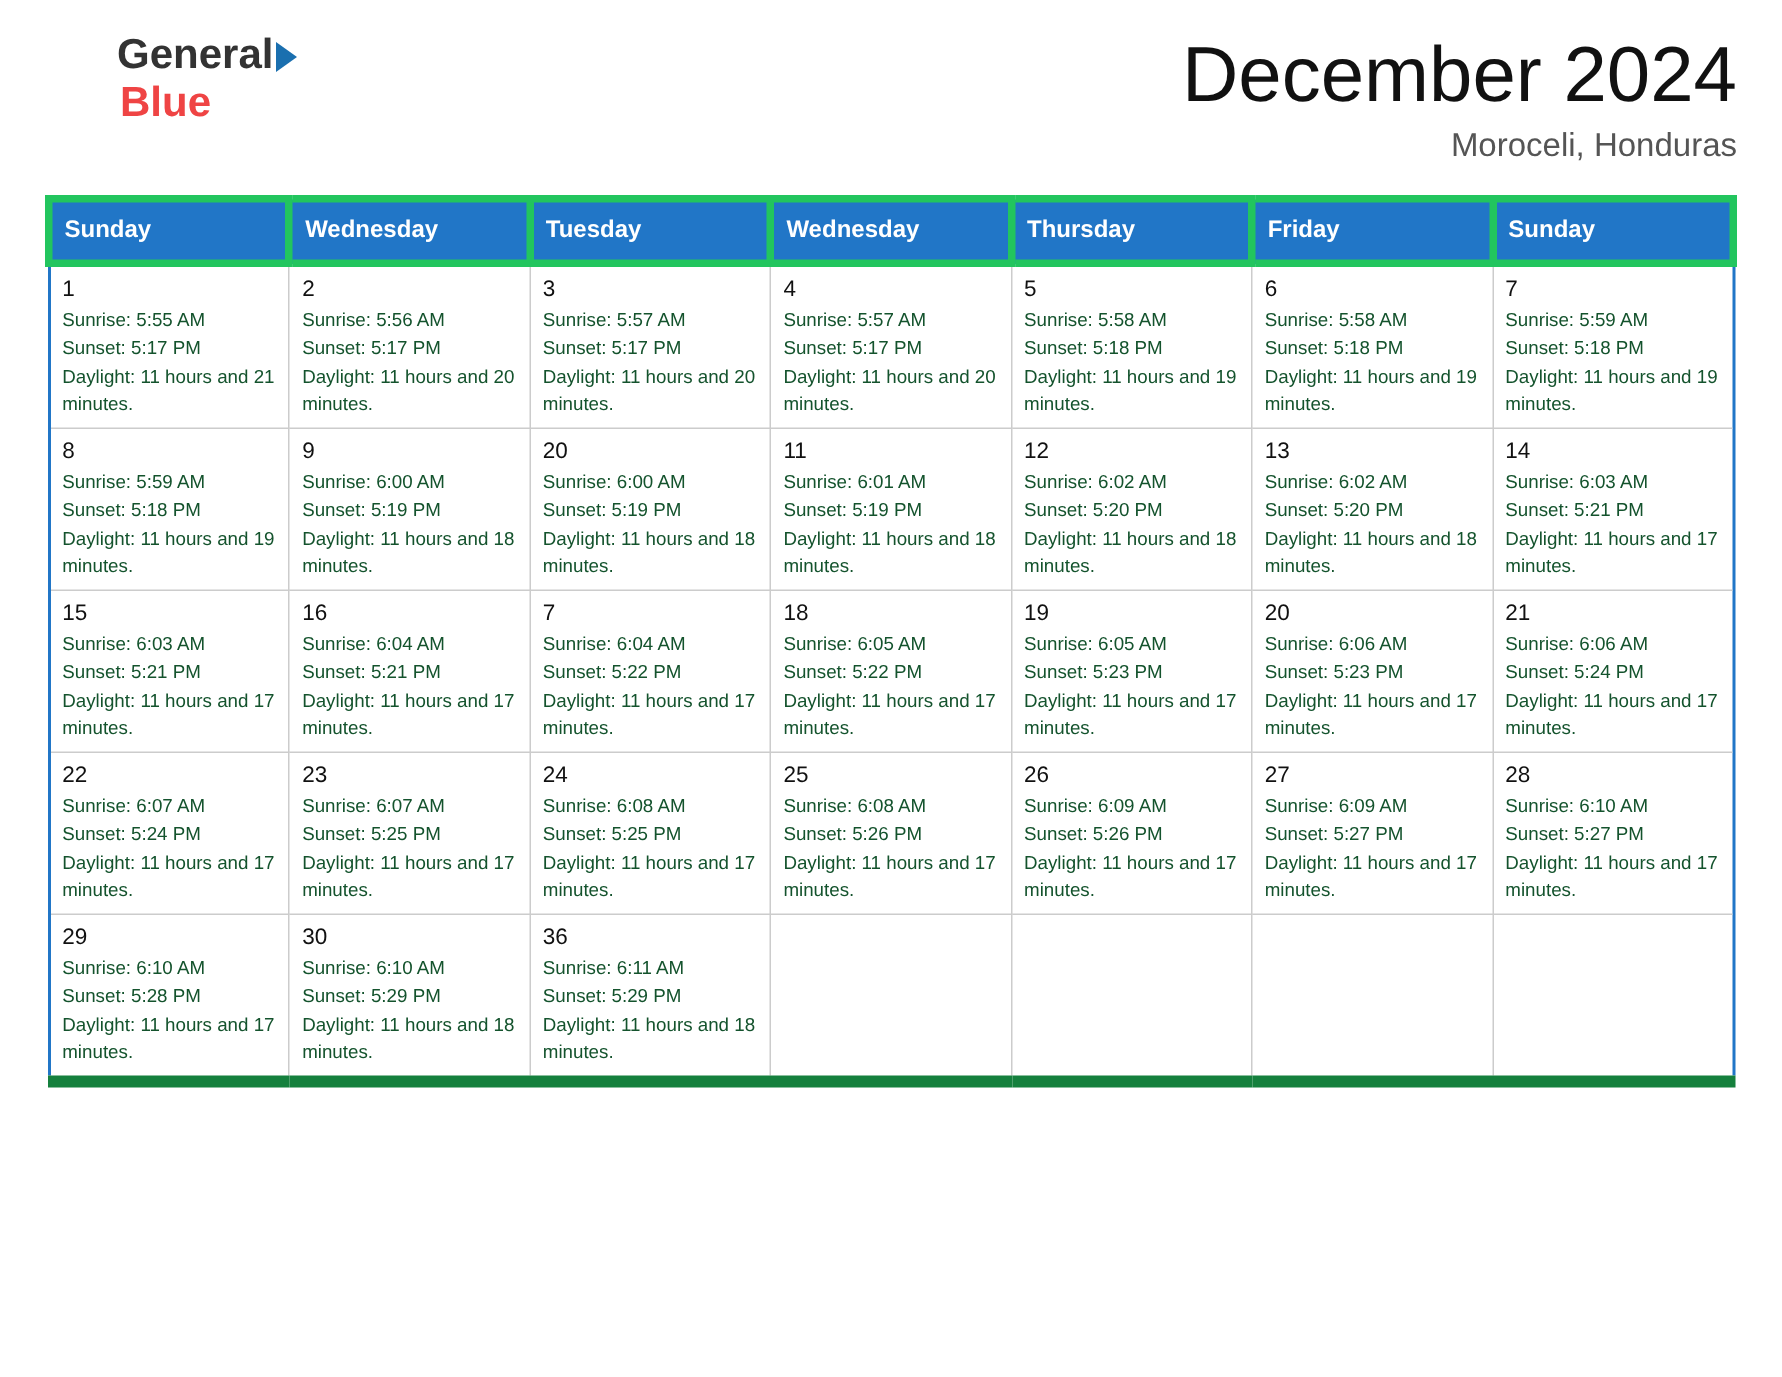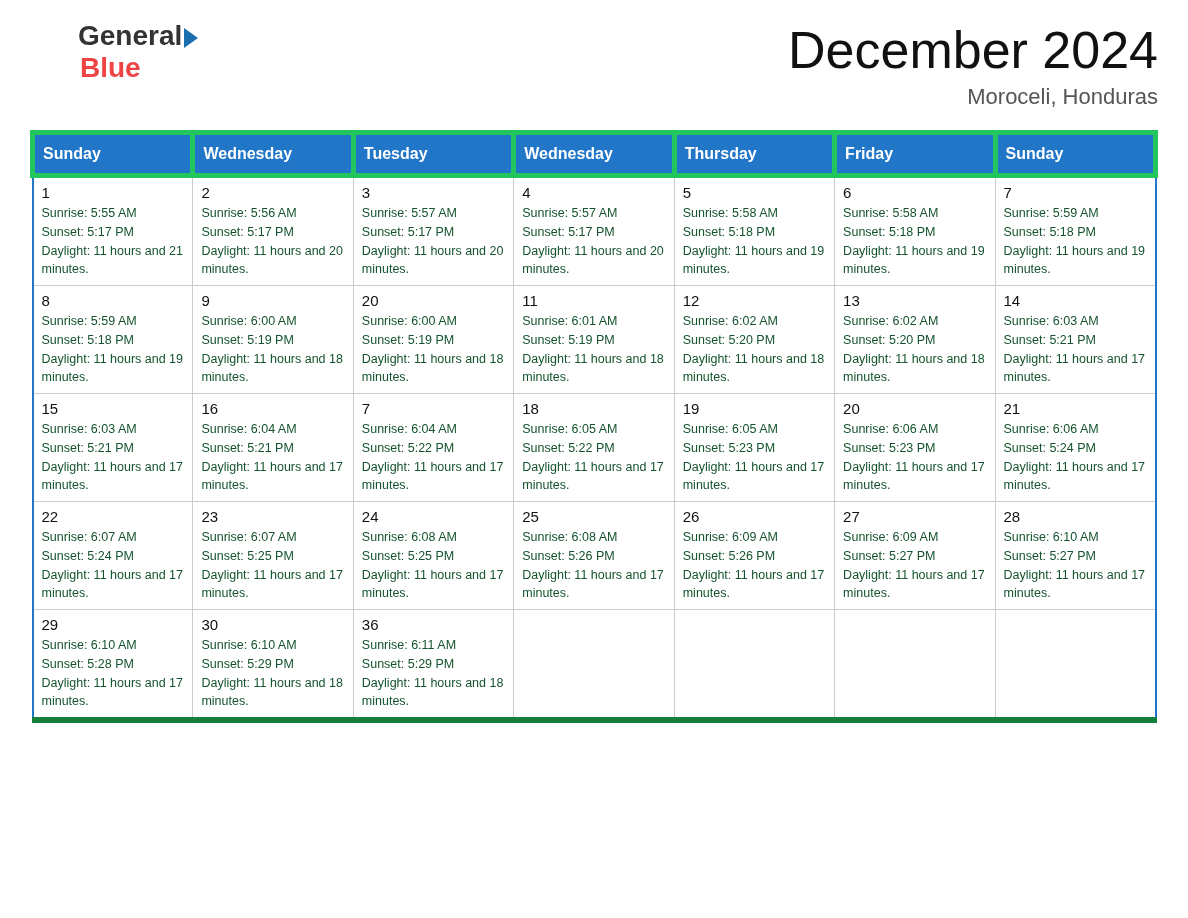--- a/index.html
+++ b/index.html
@@ -79,21 +79,21 @@
     }
     tbody tr td {
       vertical-align: top;
       padding: 6px 8px;
       border: 1px solid #ccc;
       font-size: 13px;
       color: #333;
       height: 100px;
     }
     tbody tr:last-child td {
-      border-bottom: 6px solid #15803d;
+      border-bottom: 8px solid #15803d;
     }
     tbody tr td:first-child {
       border-left: 2px solid #2176c7;
     }
     tbody tr td:last-child {
       border-right: 2px solid #2176c7;
     }
     .day-number {
       font-size: 15px;
       font-weight: normal;

